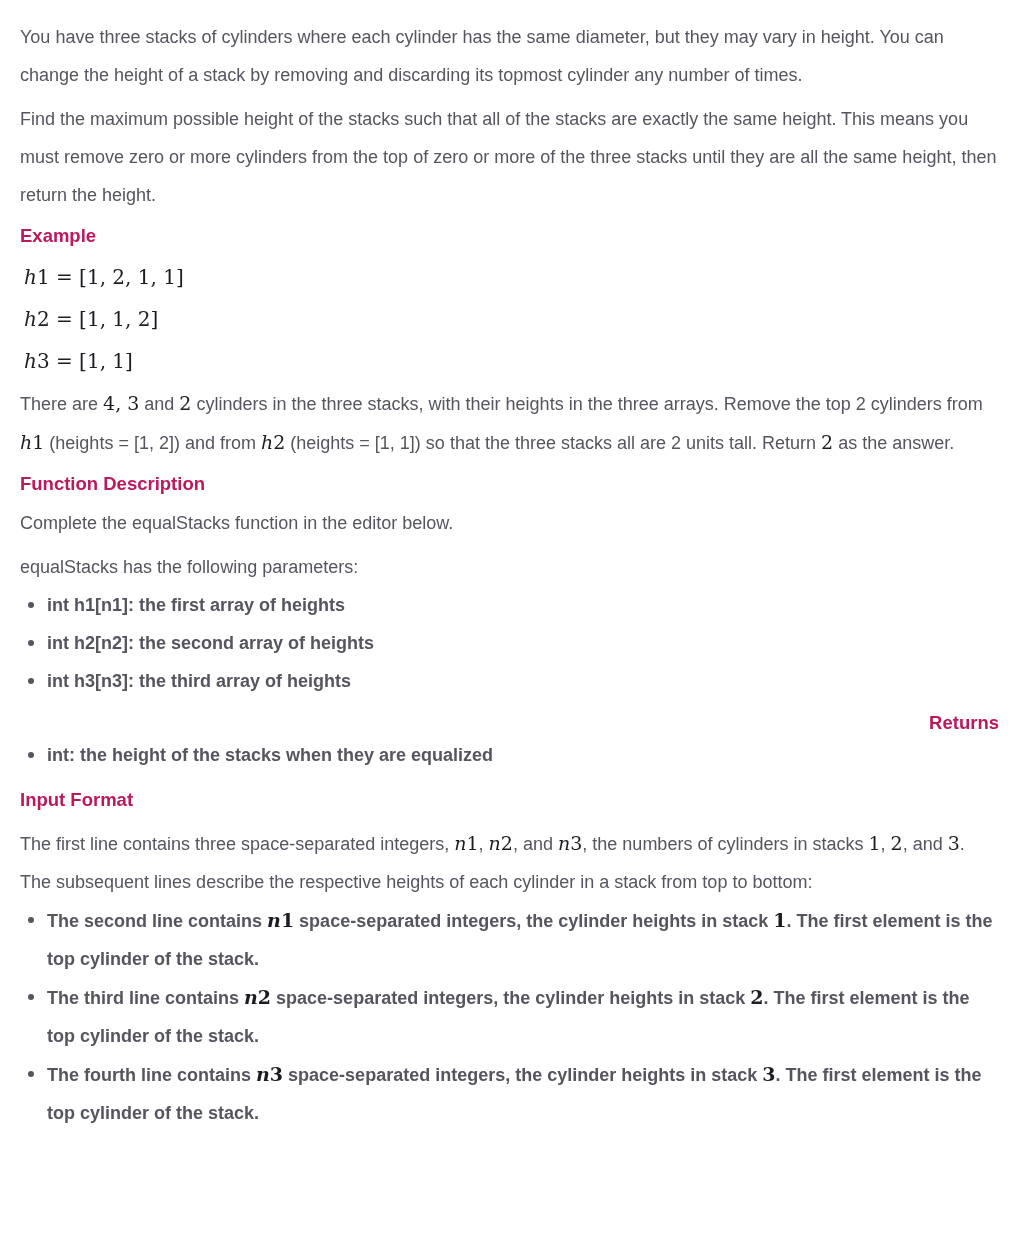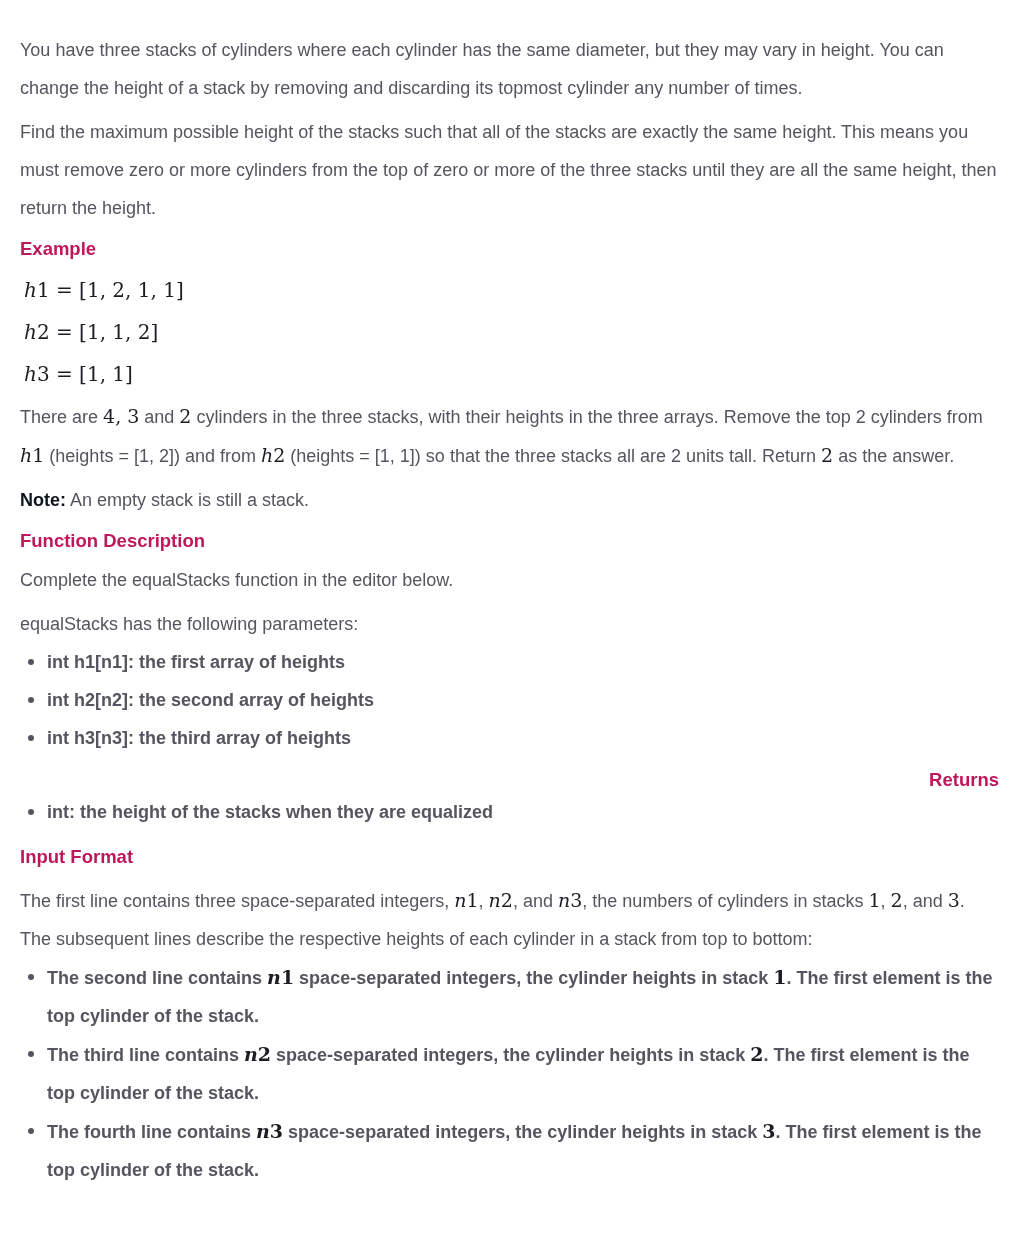--- a/index.html
+++ b/index.html
@@ -1,21 +1,21 @@
 <!DOCTYPE html>
 <html><head>
 <meta charset="utf-8">
 <style>
   html, body { margin: 0; padding: 0; background: #ffffff; }
   body {
     width: 1019px; height: 1237px; overflow: hidden;
     font-family: "Liberation Sans", "DejaVu Sans", sans-serif;
     color: #55555f;
   }
-  .doc { padding: 31px 20px 0 20px; }
+  .doc { padding: 18px 20px 0 20px; }
   p { margin: 0; font-size: 18px; line-height: 38px; }
   .para { margin-bottom: 6px; }
   h3 {
     margin: 0; font-size: 18.5px; font-weight: bold; color: #be185d;
     line-height: 24px;
   }
   .math { font-family: "DejaVu Serif", "Liberation Serif", serif; color: #1c1c22; font-size: 19px; }
   .math i { font-style: italic; }
   .mathline { font-size: 20px; line-height: 38px; margin: 4px; }
   .ex-block { margin-top: 10px; margin-bottom: 4px; }
@@ -42,21 +42,20 @@
   <h3 class="h-example">Example</h3>
 
   <div class="ex-block">
     <p class="mathline math"><i>h</i><span>1</span> = <span>[1, 2, 1, 1]</span></p>
     <p class="mathline math"><i>h</i><span>2</span> = <span>[1, 1, 2]</span></p>
     <p class="mathline math"><i>h</i><span>3</span> = <span>[1, 1]</span></p>
   </div>
 
   <p class="para"><span>There are </span><span class="math">4, 3</span><span> and </span><span class="math">2</span><span> cylinders in the three stacks, with their heights in the three arrays. Remove the top 2 cylinders from </span><span class="math"><i>h</i><span>1</span></span><span> (heights = [1, 2]) and from </span><span class="math"><i>h</i><span>2</span></span><span> (heights = [1, 1]) so that the three stacks all are 2 units tall. Return </span><span class="math">2</span><span> as the answer.</span></p>
 
-  <p class="para"><strong>Note:</strong><span> An empty stack is still a stack.</span></p>
 
   <h3 class="h-func">Function Description</h3>
   <p class="para">Complete the equalStacks function in the editor below.</p>
   <p>equalStacks has the following parameters:</p>
   <ul>
     <li>int h1[n1]: the first array of heights</li>
     <li>int h2[n2]: the second array of heights</li>
     <li>int h3[n3]: the third array of heights</li>
   </ul>
 

